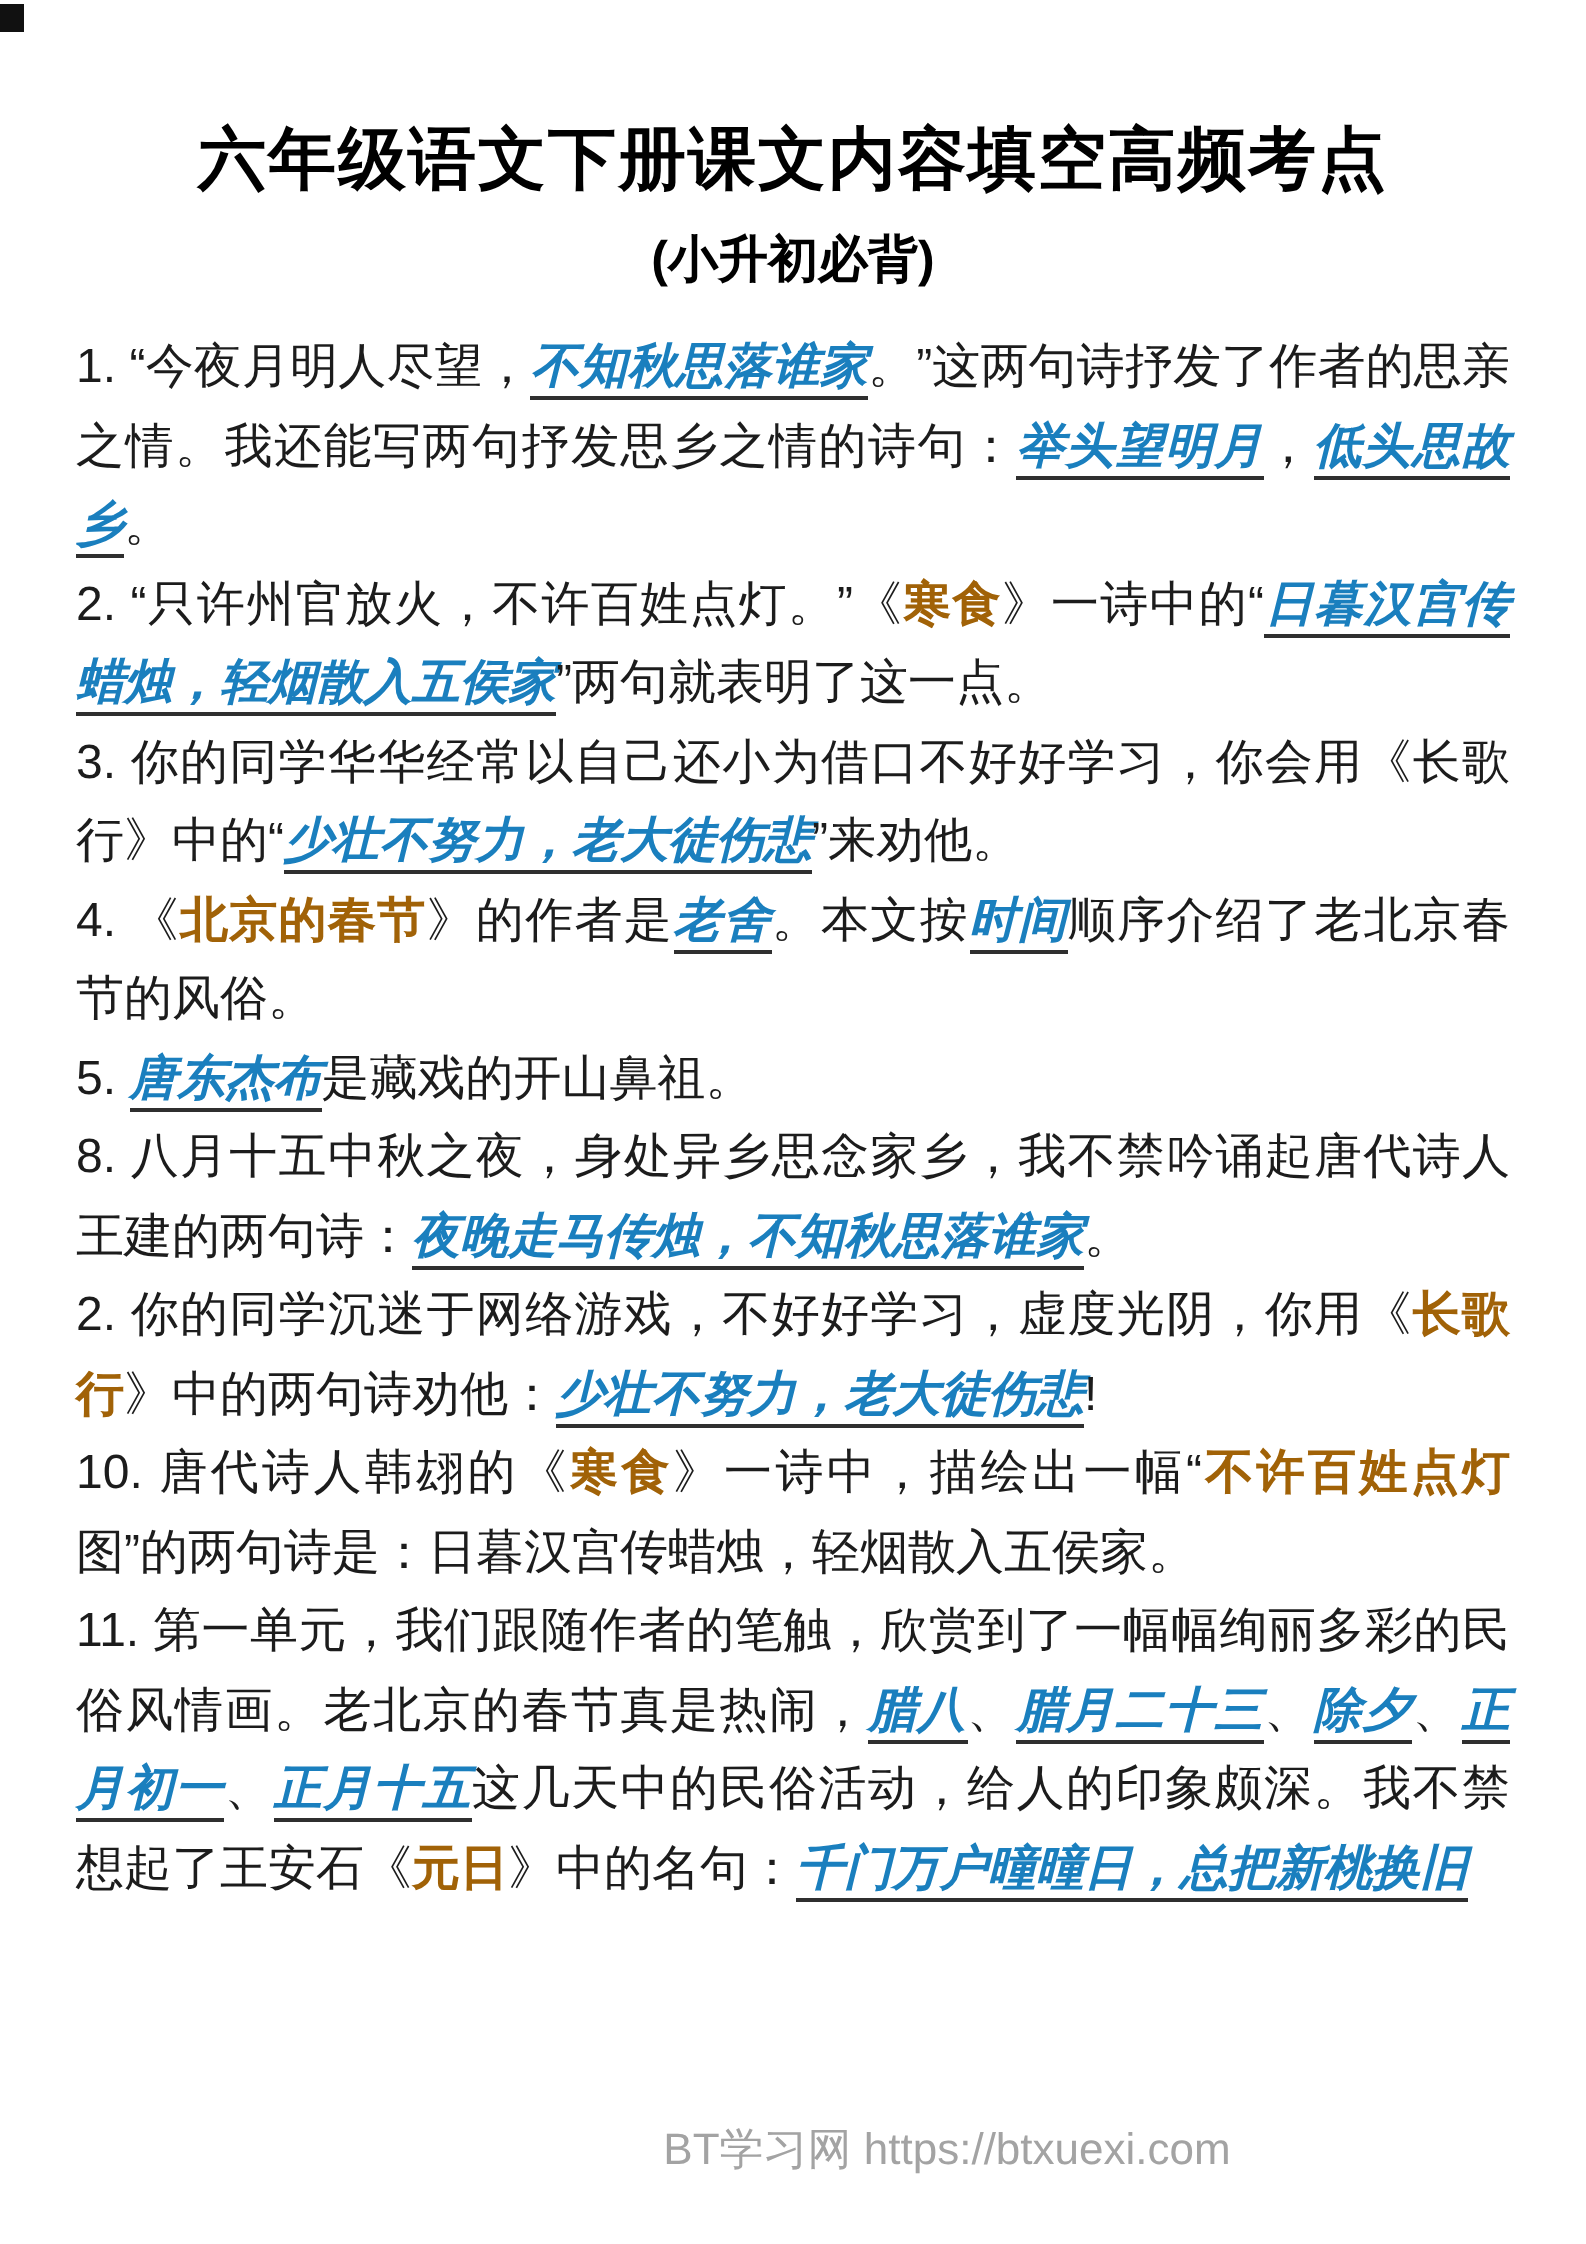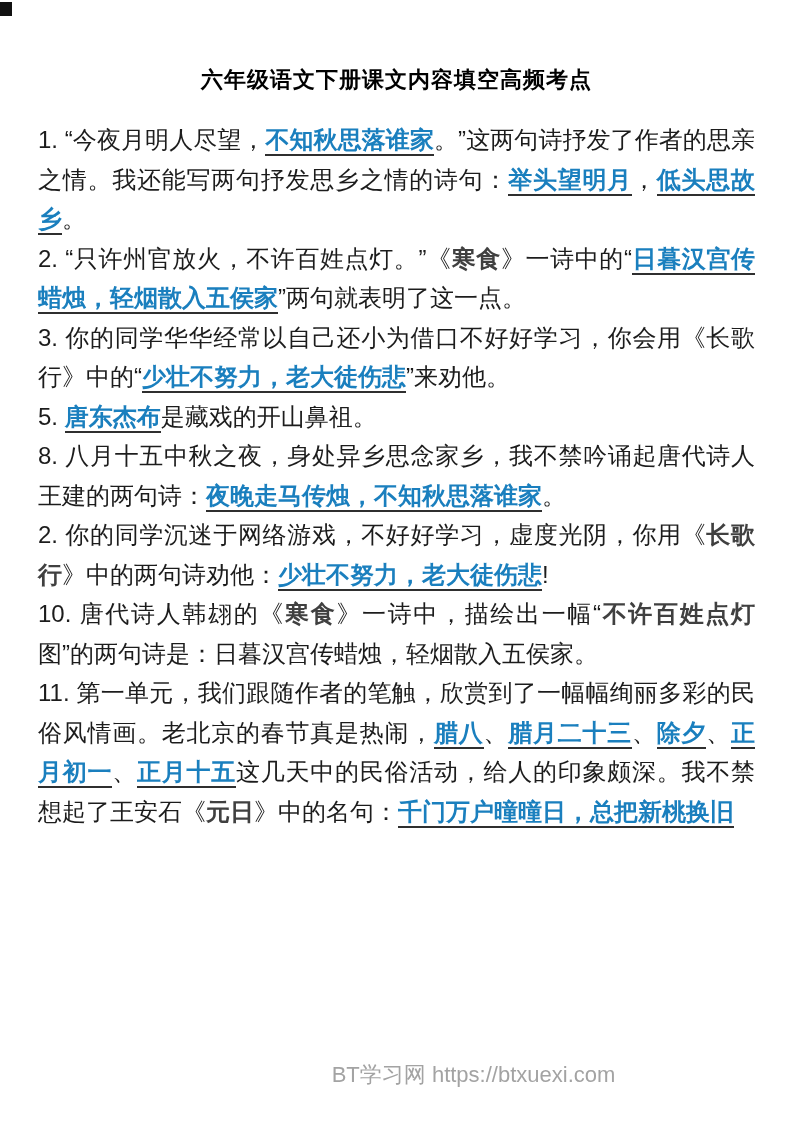--- a/index.html
+++ b/index.html
@@ -8,57 +8,59 @@
     font-family:"Liberation Sans","DejaVu Sans",sans-serif;
     color:#1c1c1c;
   }
   .corner-mark{
     position:absolute;left:0;top:2px;width:12px;height:14px;background:#111;
   }
   .page{
     position:absolute;inset:0;padding:58px 38px 0 38px;box-sizing:border-box;
   }
   .doc-title{
-    text-align:center;font-size:22px;line-height:44px;font-weight:900;
+    text-align:center;font-size:34px;line-height:44px;font-weight:900;
     letter-spacing:1px;color:#000;margin:0;
   }
   .doc-subtitle{
     text-align:center;font-size:25px;line-height:32px;font-weight:bold;
     color:#000;margin:12px 0 0 0;
   }
   .items{margin-top:18px;}
   p.item{
     margin:0;font-size:24px;line-height:39.5px;
     text-align:justify;text-align-last:left;color:#1c1c1c;
     word-break:break-all;
   }
   span.seg{white-space:pre-wrap;}
-  span.seg.b{font-weight:bold;color:#404040;}
+  span.seg.b{font-weight:bold;color:#a16207;}
   span.seg.a{
     color:var(--answer-blue,#1a7fbe);font-weight:bold;
-    border-bottom:2px solid #2f2f2f;padding-bottom:1px;
+    border-bottom:2px solid #2f2f2f;padding-bottom:1px;font-style:italic;
   }
   .footer{
     position:absolute;left:0;top:1060px;width:100%;
     text-align:center;font-size:22px;line-height:30px;
     color:var(--footer-gray,#a3a3a3);
     transform:translateX(77px);
   }
 </style>
 </head>
 <body style="--answer-blue: #1a7fbe; --footer-gray: #a3a3a3;">
 
 <div class="corner-mark"></div>
 
 <div class="page">
   <h1 class="doc-title">六年级语文下册课文内容填空高频考点</h1>
+  <h2 class="doc-subtitle">(小升初必背)</h2>
   <div class="items">
       <p class="item"><span class="seg p">1. “今夜月明人尽望，</span><span class="seg a">不知秋思落谁家</span><span class="seg p">。”这两句诗抒发了作者的思亲之情。我还能写两句抒发思乡之情的诗句：</span><span class="seg a">举头望明月</span><span class="seg p">，</span><span class="seg a">低头思故乡</span><span class="seg p">。</span></p>
       <p class="item"><span class="seg p">2. “只许州官放火，不许百姓点灯。”《</span><span class="seg b">寒食</span><span class="seg p">》一诗中的“</span><span class="seg a">日暮汉宫传蜡烛，轻烟散入五侯家</span><span class="seg p">”两句就表明了这一点。</span></p>
       <p class="item"><span class="seg p">3. 你的同学华华经常以自己还小为借口不好好学习，你会用《长歌行》中的“</span><span class="seg a">少壮不努力，老大徒伤悲</span><span class="seg p">”来劝他。</span></p>
+      <p class="item"><span class="seg p">4. 《</span><span class="seg b">北京的春节</span><span class="seg p">》的作者是</span><span class="seg a">老舍</span><span class="seg p">。本文按</span><span class="seg a">时间</span><span class="seg p">顺序介绍了老北京春节的风俗。</span></p>
       <p class="item"><span class="seg p">5. </span><span class="seg a">唐东杰布</span><span class="seg p">是藏戏的开山鼻祖。</span></p>
       <p class="item"><span class="seg p">8. 八月十五中秋之夜，身处异乡思念家乡，我不禁吟诵起唐代诗人王建的两句诗：</span><span class="seg a">夜晚走马传烛，不知秋思落谁家</span><span class="seg p">。</span></p>
       <p class="item"><span class="seg p">2. 你的同学沉迷于网络游戏，不好好学习，虚度光阴，你用《</span><span class="seg b">长歌行</span><span class="seg p">》中的两句诗劝他：</span><span class="seg a">少壮不努力，老大徒伤悲</span><span class="seg p">!</span></p>
       <p class="item"><span class="seg p">10. 唐代诗人韩翃的《</span><span class="seg b">寒食</span><span class="seg p">》一诗中，描绘出一幅“</span><span class="seg b">不许百姓点灯</span><span class="seg p">图”的两句诗是：日暮汉宫传蜡烛，轻烟散入五侯家。</span></p>
       <p class="item"><span class="seg p">11. 第一单元，我们跟随作者的笔触，欣赏到了一幅幅绚丽多彩的民俗风情画。老北京的春节真是热闹，</span><span class="seg a">腊八</span><span class="seg p">、</span><span class="seg a">腊月二十三</span><span class="seg p">、</span><span class="seg a">除夕</span><span class="seg p">、</span><span class="seg a">正月初一</span><span class="seg p">、</span><span class="seg a">正月十五</span><span class="seg p">这几天中的民俗活动，给人的印象颇深。我不禁想起了王安石《</span><span class="seg b">元日</span><span class="seg p">》中的名句：</span><span class="seg a">千门万户曈曈日，总把新桃换旧</span></p>
     </div>
 </div>
 
 <div class="footer">BT学习网 https://btxuexi.com</div>
 

